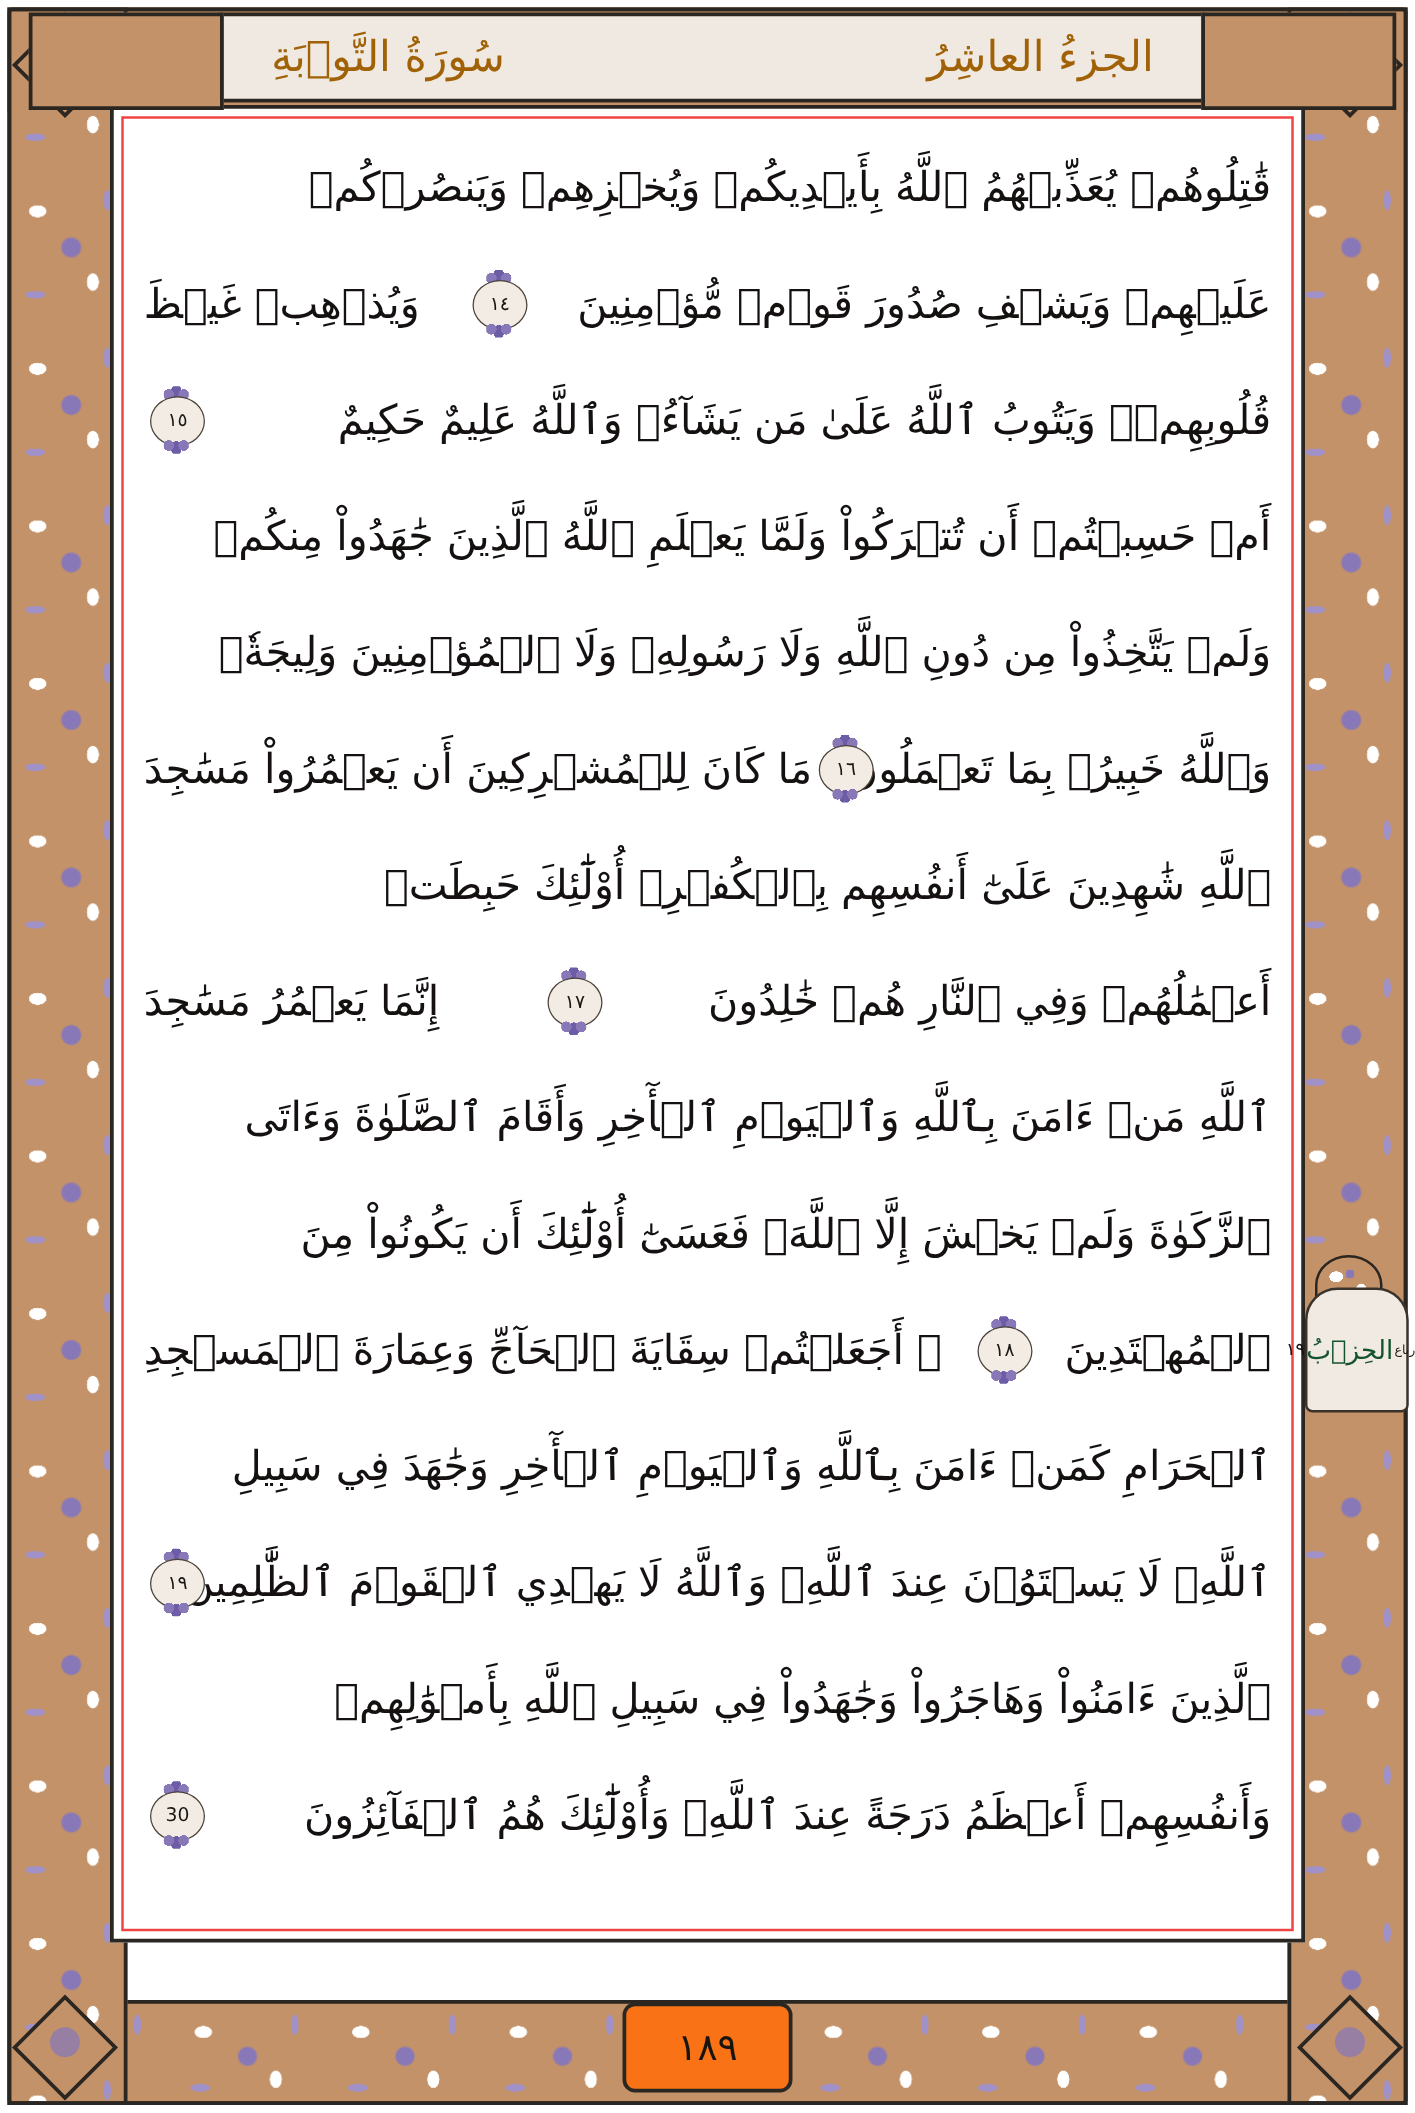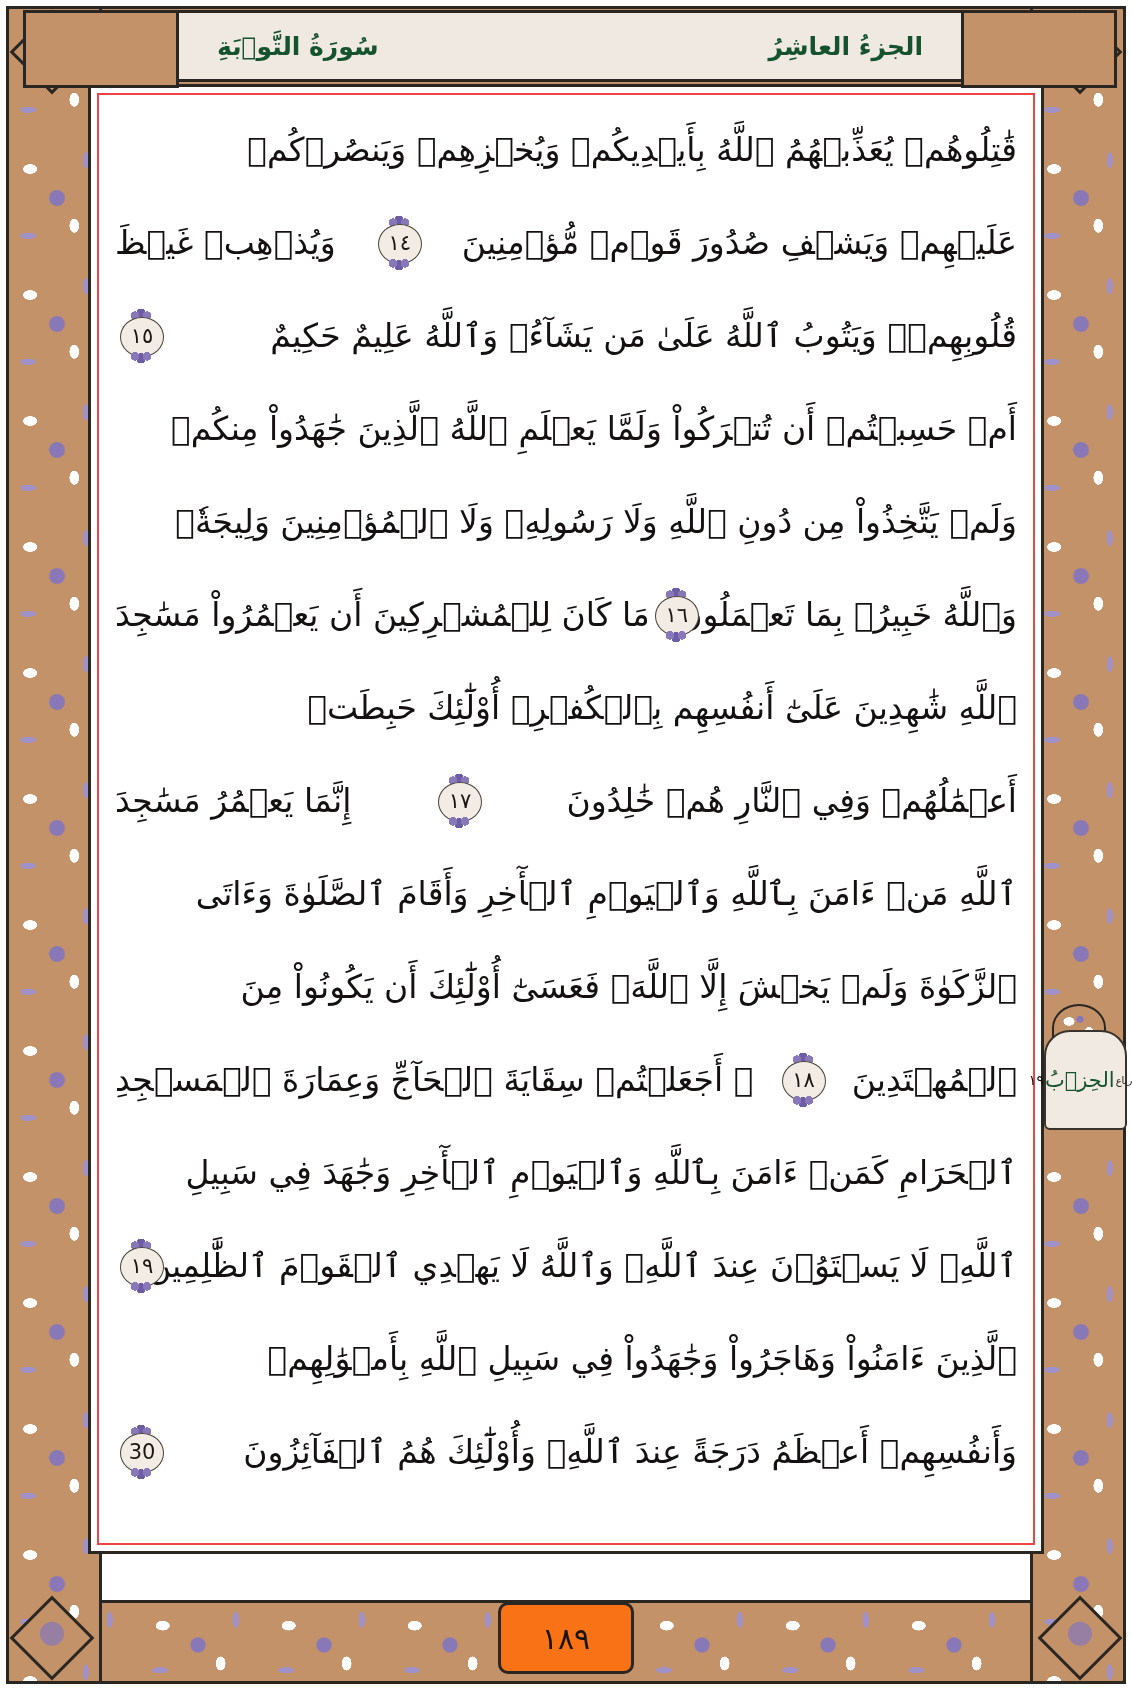--- a/index.html
+++ b/index.html
@@ -75,25 +75,25 @@
     height: 72px;
     background: #c49268;
     border: 3px solid #2a2622;
     z-index: -1;
   }
   .header-cartouche::before { left: -150px; border-radius: 0 0 0 0;}
   .header-cartouche::after  { right: -150px; }
 
   .header-text {
     font-family: "DejaVu Sans", sans-serif;
-    font-size: 25px;
-    color: #14532d;
+    font-size: 34px;
+    color: #a16207;
     direction: rtl;
     white-space: nowrap;
-    font-weight: 700;
+    font-weight: 400;
   }
 
   
   .text-frame {
     position: absolute;
     left: 88px;
     top: 84px;
     width: 956px;
     height: 1470px;
     background: #ffffff;
@@ -145,21 +145,21 @@
   .ayah-oval {
     position: absolute;
     left: 2px; top: 7px;
     width: 42px; height: 38px;
     border-radius: 50%;
     background: #f2ece5;
     border: 1.5px solid #4b4238;
     display: flex;
     align-items: center;
     justify-content: center;
-    font-size: 21px;
+    font-size: 15px;
     color: #1a1713;
     font-family: "DejaVu Sans", sans-serif;
   }
   .ayah-floral-top, .ayah-floral-bot {
     position: absolute;
     left: 13px;
     width: 20px; height: 11px;
     background:
       radial-gradient(ellipse 6px 6px at 20% 60%, #8878b8 0 70%, transparent 72%),
       radial-gradient(ellipse 6px 6px at 80% 60%, #8878b8 0 70%, transparent 72%),

